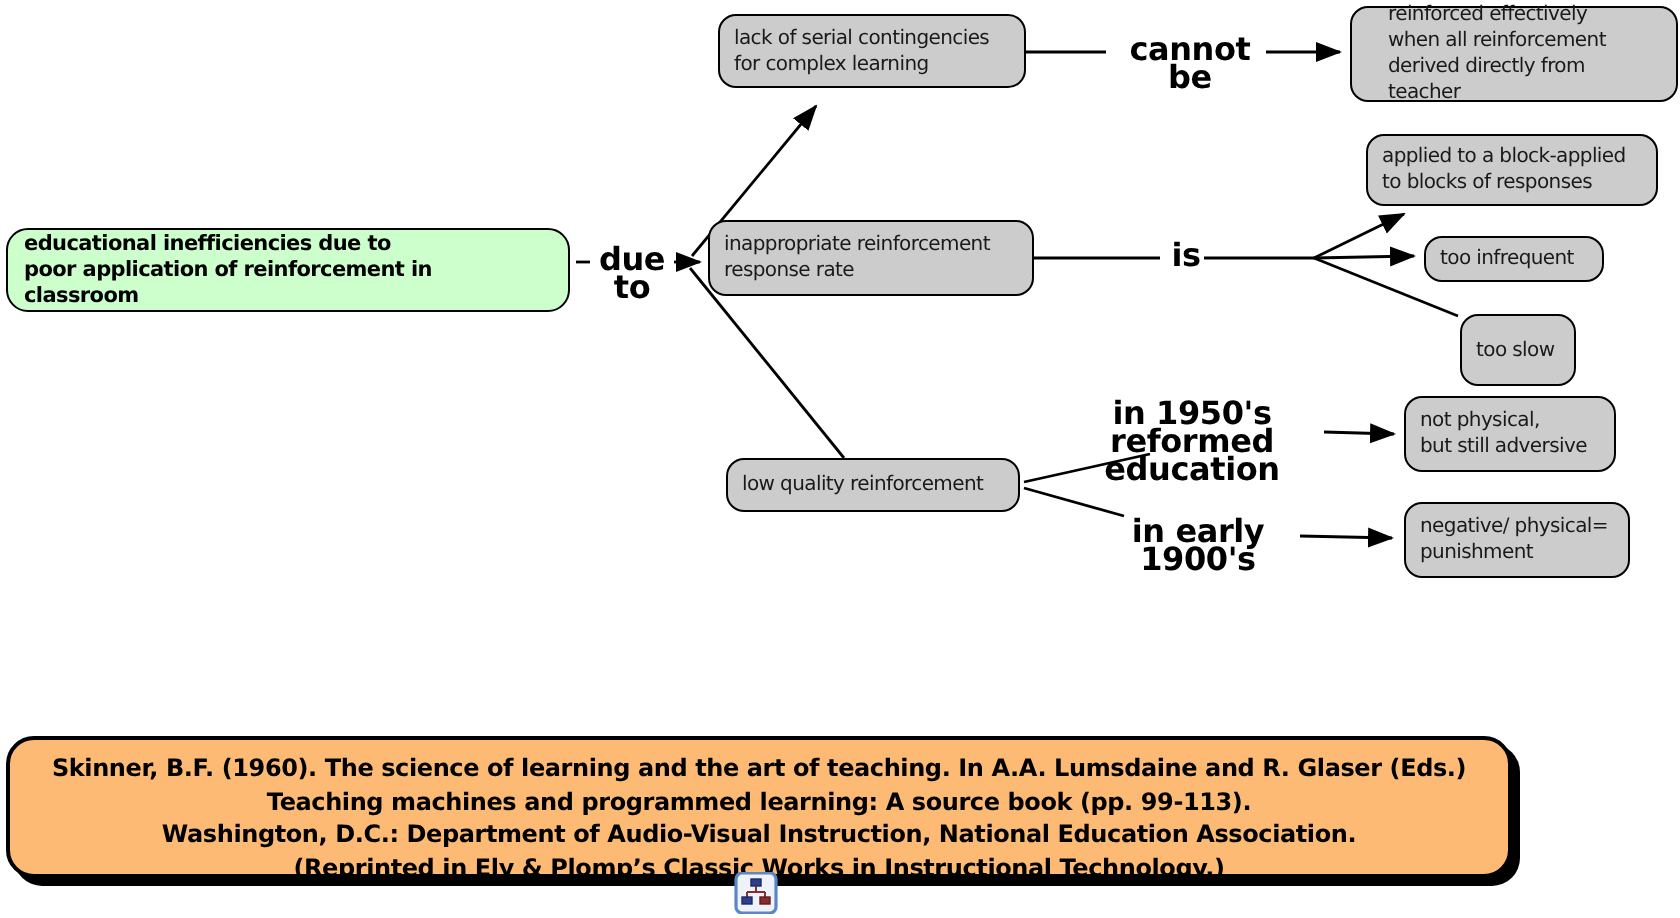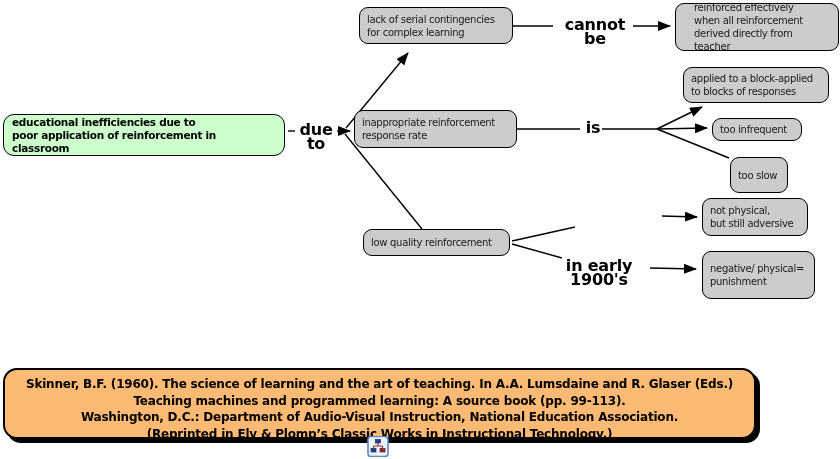--- a/index.html
+++ b/index.html
@@ -42,21 +42,21 @@
   
   #node-main{left:3px;top:114px;width:282px;height:37px;}
   #node-lack{left:359px;top:7px;width:154px;height:37px;}
   #node-inappropriate{left:354px;top:110px;width:163px;height:38px;}
   #node-lowquality{left:363px;top:229px;width:147px;height:27px;}
   #node-reinforced{left:675px;top:3px;width:164px;height:48px;padding-left:18px;}
   #node-applied{left:683px;top:67px;width:146px;height:36px;}
   #node-infrequent{left:712px;top:118px;width:90px;height:23px;}
   #node-slow{left:730px;top:157px;width:58px;height:36px;}
   #node-notphysical{left:702px;top:198px;width:106px;height:38px;}
-  #node-negative{left:702px;top:251px;width:113px;height:48px;}
+  #node-negative{left:702px;top:251px;width:113px;height:38px;}
   
   #label-dueto{left:291px;top:123px;width:50px;}
   #label-cannotbe{left:554px;top:18px;width:82px;}
   #label-is{left:581px;top:121px;width:24px;}
   #label-reformed{left:526px;top:200px;width:140px;}
   #label-early{left:545px;top:259px;width:108px;}
 </style>
 </head>
 <body>
 
@@ -100,20 +100,22 @@
   <div class="node" id="node-infrequent">too infrequent</div>
   <div class="node" id="node-slow">too slow</div>
   <div class="node" id="node-notphysical">not physical,
 but still adversive</div>
   <div class="node" id="node-negative">negative/ physical=
 punishment</div>
 
   <div class="label" id="label-dueto">due to</div>
   <div class="label" id="label-cannotbe">cannot be</div>
   <div class="label" id="label-is">is</div>
+  <div class="label" id="label-reformed">in 1950's reformed
+education</div>
   <div class="label" id="label-early">in early 1900's</div>
 
   <div class="citation">
     <div class="cline">Skinner, B.F. (1960). The science of learning and the art of teaching. In A.A. Lumsdaine and R. Glaser (Eds.)</div>
     <div class="cline">Teaching machines and programmed learning: A source book (pp. 99-113).</div>
     <div class="cline">Washington, D.C.: Department of Audio-Visual Instruction, National Education Association.</div>
     <div class="cline">(Reprinted in Ely &amp; Plomp’s Classic Works in Instructional Technology.)</div>
   </div>
 
   <svg class="map-icon" viewBox="0 0 22 21">

